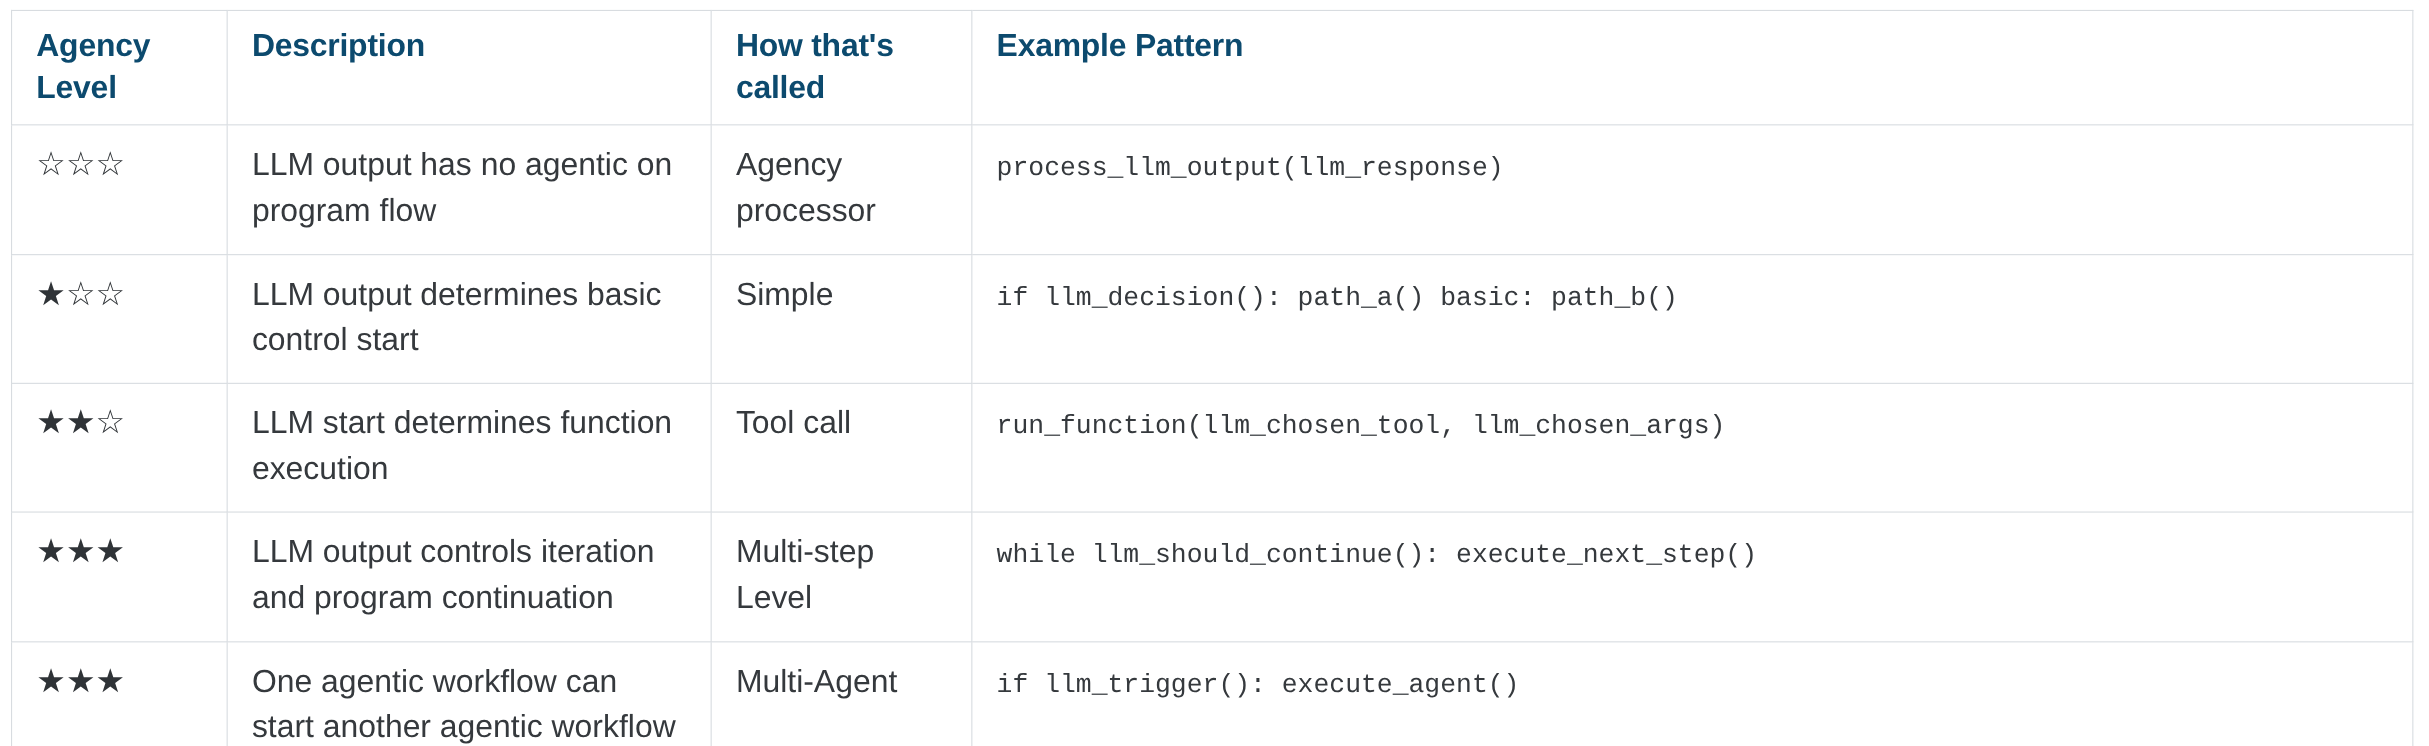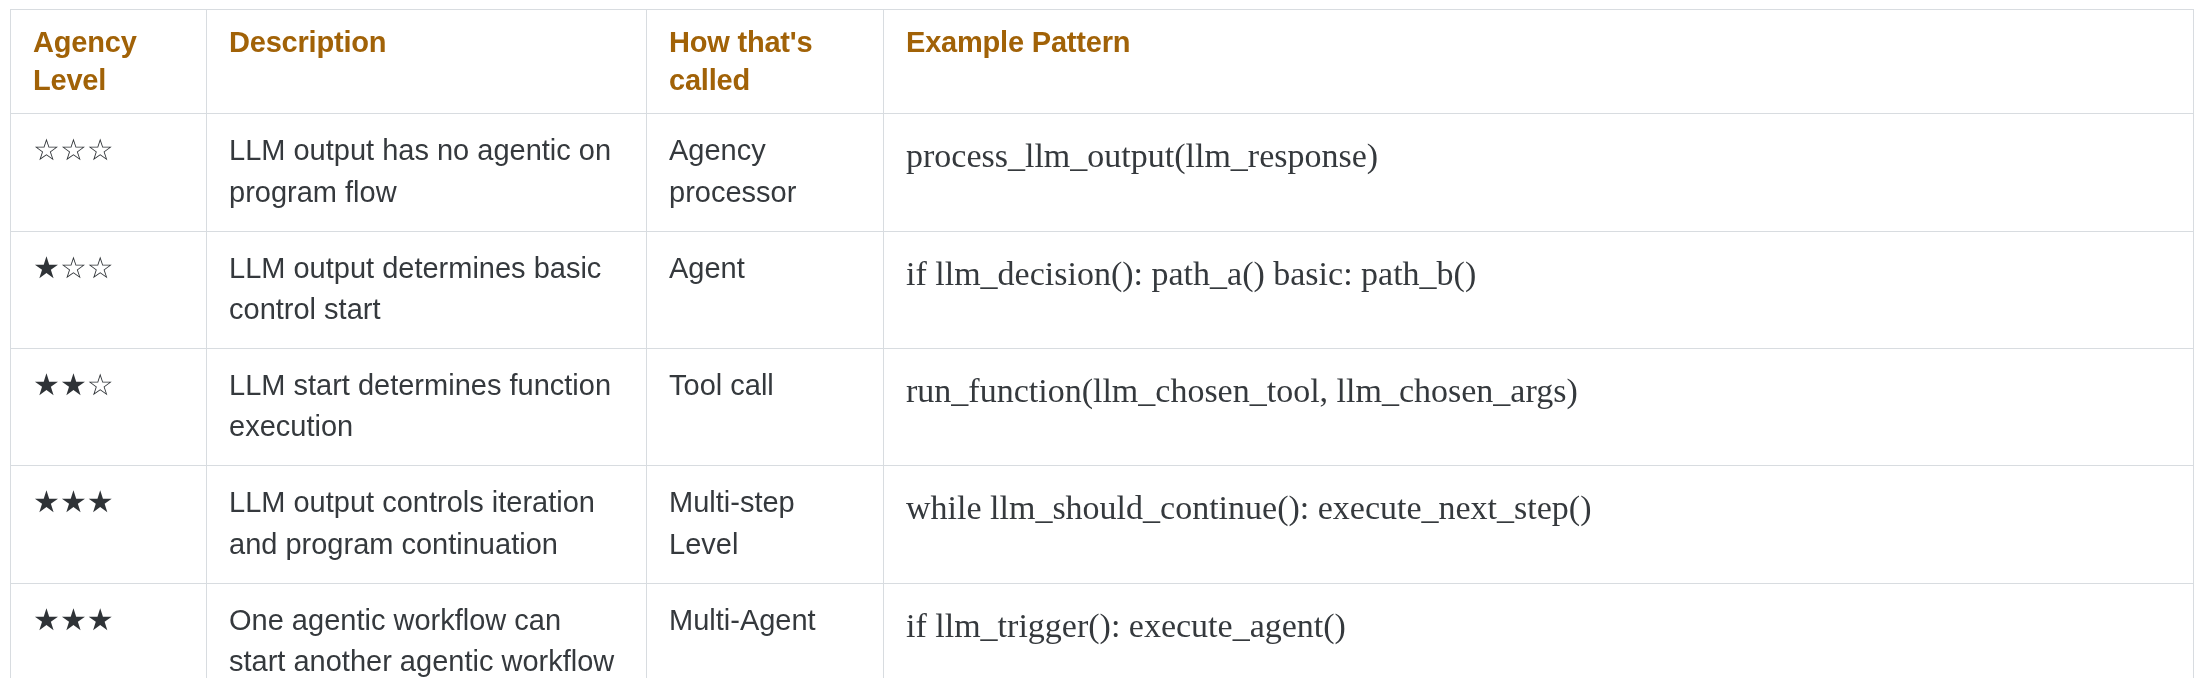--- a/index.html
+++ b/index.html
@@ -33,21 +33,21 @@
   table.agency-table td {
     border: 1px solid #d8dce0;
     vertical-align: top;
     text-align: left;
     padding: 16px 22px 18px 22px;
   }
 
   table.agency-table thead th {
     font-size: 29px;
     font-weight: bold;
-    color: #a16207;
+    color: #0c4a6e;
     letter-spacing: -0.2px;
     padding-top: 14px;
     padding-bottom: 14px;
     line-height: 1.3;
   }
 
   table.agency-table tbody td {
     font-size: 29px;
     font-weight: 400;
     color: #35393d;
@@ -63,22 +63,22 @@
   .stars {
     font-size: 30px;
     letter-spacing: 0px;
     color: #2f3337;
     line-height: 1.3;
     white-space: nowrap;
     font-family: "DejaVu Sans", sans-serif;
   }
 
   .code {
-    font-family: Liberation Serif, serif;
-    font-size: 34px;
+    font-family: Liberation Mono, monospace;
+    font-size: 24px;
     color: #35393d;
     line-height: 1.55;
     white-space: pre-wrap;
     word-break: normal;
   }
 
   tbody tr td { height: 1px; }
 
   .row-tall td { padding-bottom: 26px; }
 </style>
@@ -110,21 +110,21 @@
         <td>Agency processor</td>
         <td>
           <code class="code">process_llm_output(llm_response)</code>
         </td>
       </tr>
       <tr>
         <td>
           <span class="stars">★☆☆</span>
         </td>
         <td>LLM output determines basic control start</td>
-        <td>Agent</td>
+        <td>Simple</td>
         <td>
           <code class="code">if llm_decision(): path_a() basic: path_b()</code>
         </td>
       </tr>
       <tr>
         <td>
           <span class="stars">★★☆</span>
         </td>
         <td>LLM start determines function execution</td>
         <td>Tool call</td>

